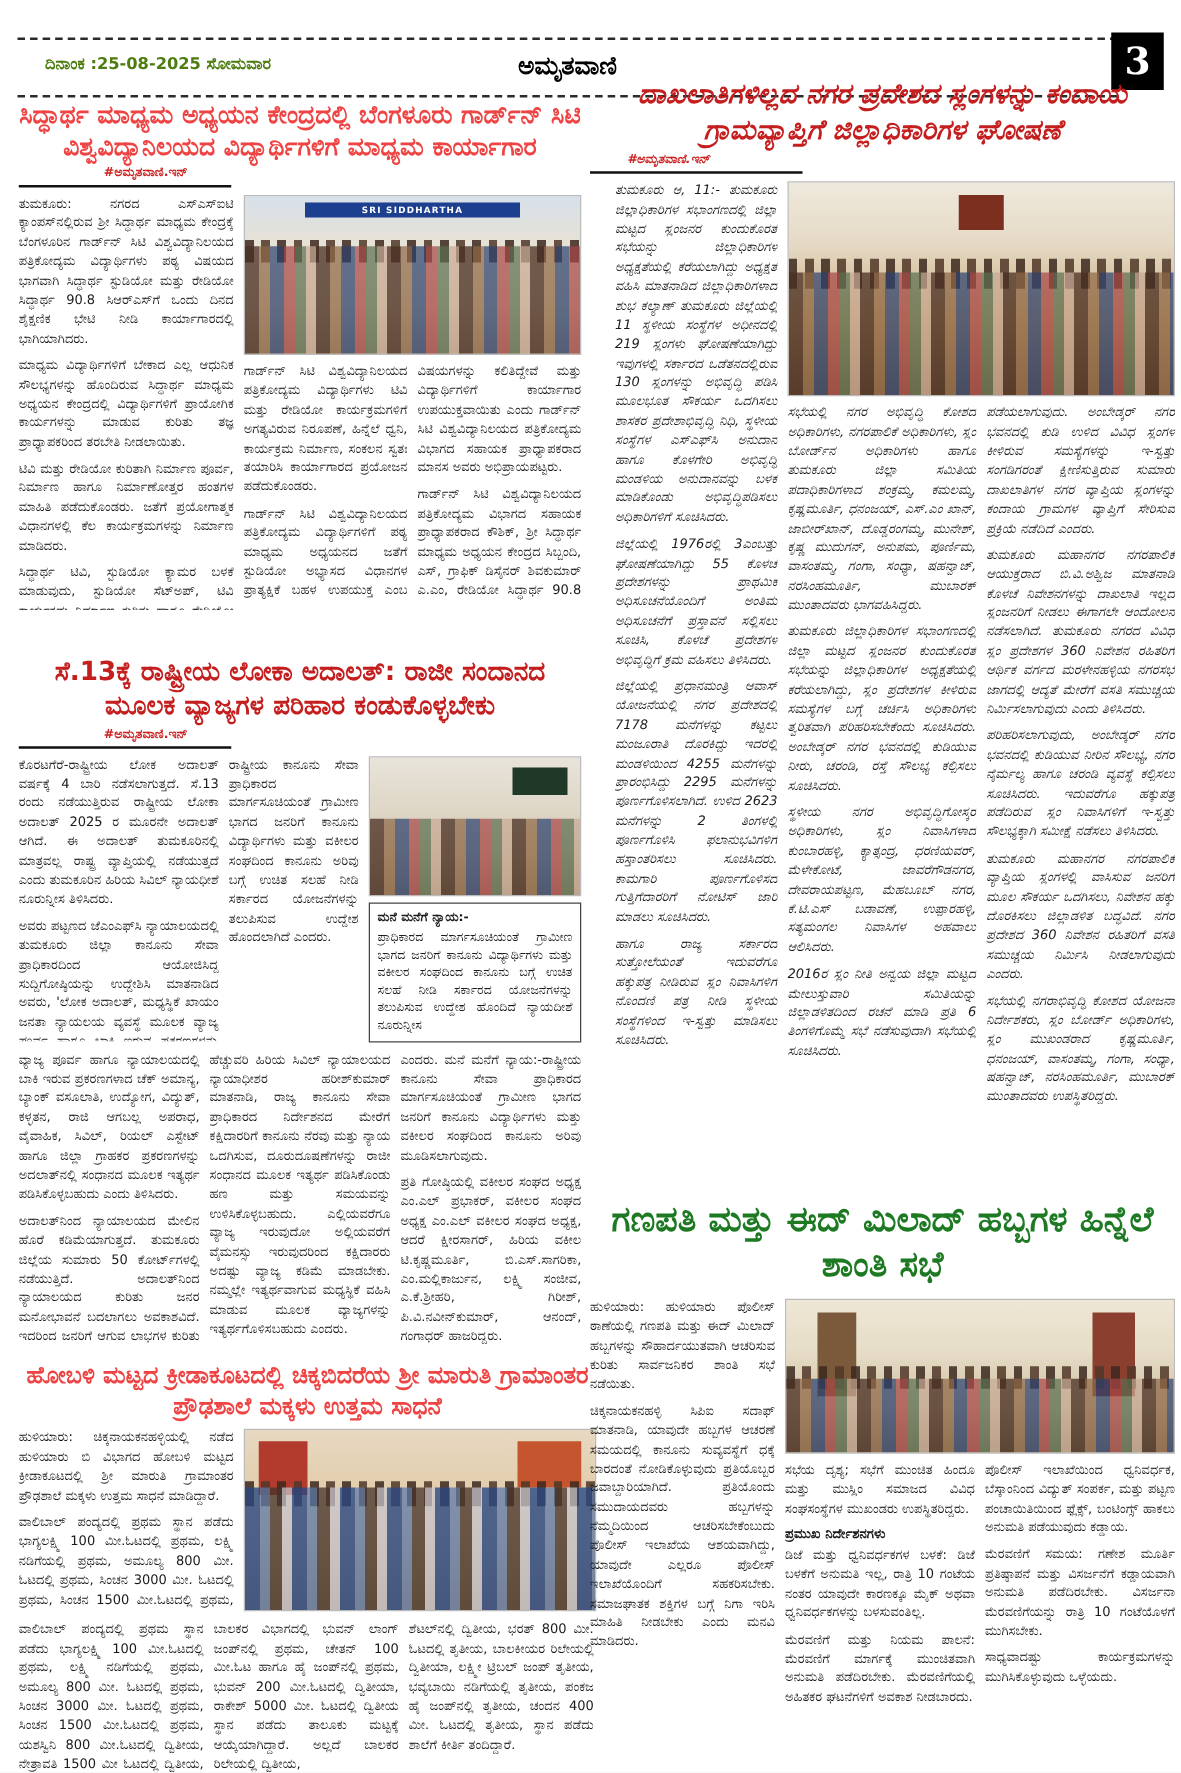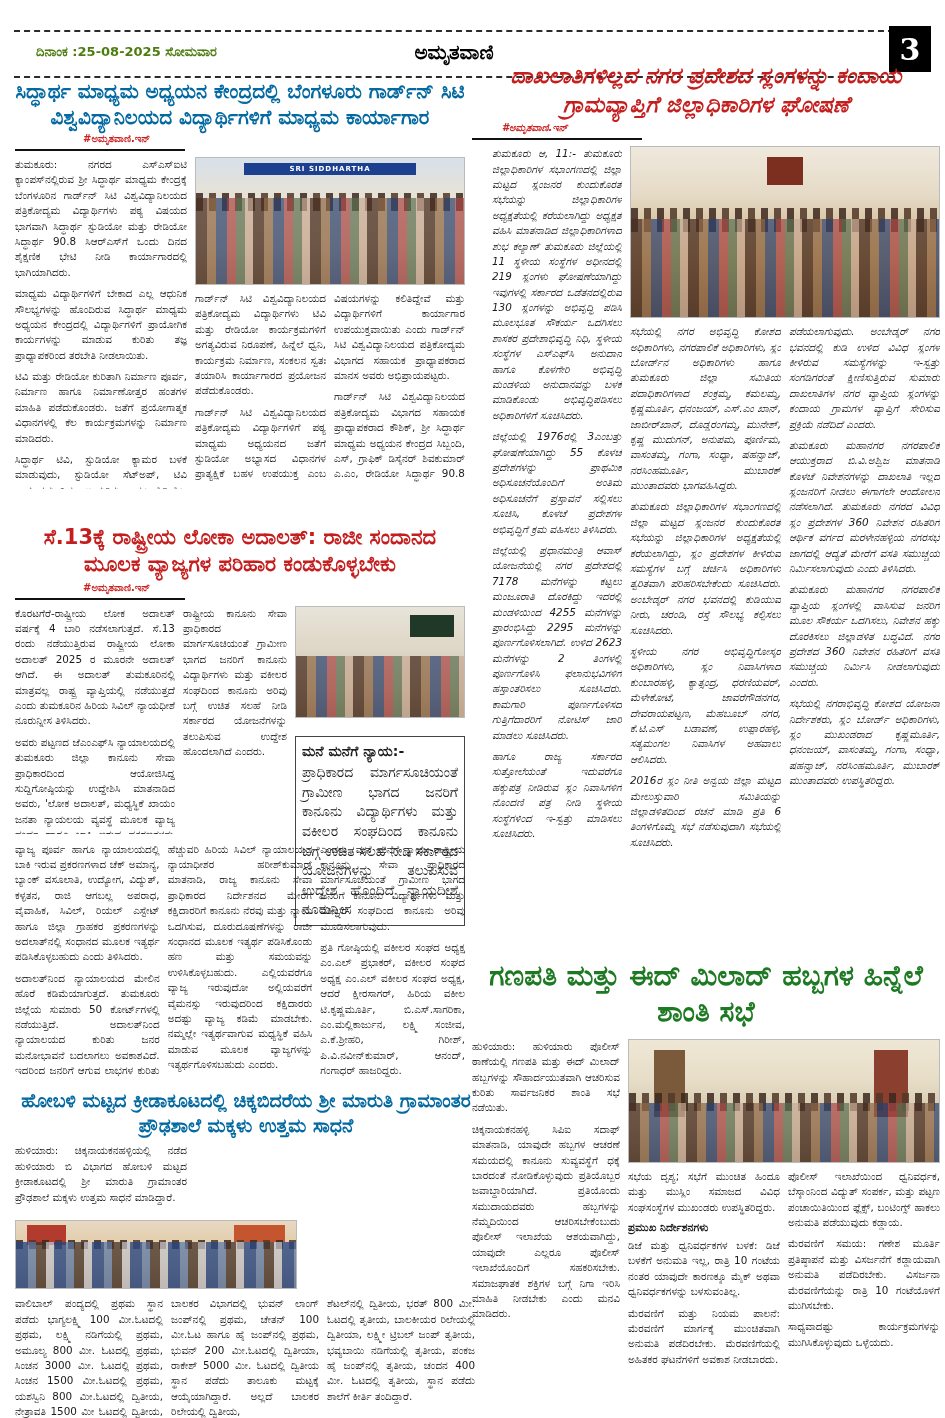--- a/index.html
+++ b/index.html
@@ -8,21 +8,21 @@
   
   .hdr{position:absolute;left:14px;top:30px;width:880px;height:44px;
        border-top:2px dashed #2b2b2b;border-bottom:2px dashed #2b2b2b;}
   .hdr-date{position:absolute;left:22px;top:12px;font-size:13px;font-weight:bold;color:#4d7c0f;}
   .hdr-title{position:absolute;left:0;right:0;top:8px;text-align:center;font-size:20px;font-weight:bold;color:#000;}
   .pgbox{position:absolute;right:14px;top:26px;width:42px;height:46px;background:#000;color:#fff;
          display:flex;align-items:center;justify-content:center;font-size:30px;font-weight:bold;
          font-family:"DejaVu Serif","Liberation Serif",serif;}
   
   .hl{font-weight:bold;text-align:center;line-height:1.3;letter-spacing:0;}
-  .hl-blue{color:#0369a1;}
+  .hl-blue{color:#ef4444;}
   .hl-red{color:#c41e1e;}
   .hl-green{color:#1d7a22;}
   .tag{color:#cc2222;font-weight:bold;font-size:10px;margin:3px 0 2px 68px;}
   .rule{width:170px;border-top:2px solid #111;margin:4px 0 6px 0;}
   .bp{font-size:10.4px;line-height:1.48;text-align:justify;margin:0 0 6px 0;}
   .colflex{display:flex;gap:8px;}
   .tcol{overflow:hidden;}
   
   .photo{position:relative;border:1px solid #bbb;box-sizing:border-box;overflow:hidden;}
   .photo .crowd{position:absolute;left:0;right:0;bottom:0;height:68%;
@@ -30,21 +30,21 @@
         rgba(72,46,34,.75) 0 11px, rgba(142,103,70,.7) 11px 20px,
         rgba(42,64,110,.7) 20px 31px, rgba(167,70,70,.7) 31px 40px,
         rgba(90,110,80,.7) 40px 49px, rgba(200,170,150,.7) 49px 57px);}
   .photo .heads{position:absolute;left:0;right:0;bottom:58%;height:14%;
      background:repeating-linear-gradient(90deg,
         rgba(60,40,30,.85) 0 7px, transparent 7px 13px,
         rgba(80,55,40,.85) 13px 20px, transparent 20px 26px);}
   .photo-banner{position:absolute;left:18%;right:18%;top:4%;background:#1d3f8f;color:#fff;
      font-size:7px;font-weight:bold;text-align:center;padding:2px 0;letter-spacing:1px;}
   
-  .qbox{border:1.5px solid #444;padding:5px 6px;margin-top:18px;font-size:14px;line-height:1.4;text-align:justify;}
+  .qbox{border:1.5px solid #444;padding:5px 6px;margin-top:5px;font-size:10px;line-height:1.4;text-align:justify;}
   .qbox b{display:block;margin-bottom:2px;}
   .subhead{font-weight:bold;font-size:10.6px;margin:4px 0;}
   
   .abs{position:absolute;box-sizing:border-box;}
 </style>
 </head>
 <body>
 
 <div class="page">
 
@@ -120,21 +120,21 @@
       </div>
       <div class="tcol" style="width:146px;height:236px;">
         <p class="bp">ಎಂದರು. ಮನೆ ಮನೆಗೆ ನ್ಯಾಯ:-ರಾಷ್ಟ್ರೀಯ ಕಾನೂನು ಸೇವಾ ಪ್ರಾಧಿಕಾರದ ಮಾರ್ಗಸೂಚಿಯಂತೆ ಗ್ರಾಮೀಣ ಭಾಗದ ಜನರಿಗೆ ಕಾನೂನು ವಿದ್ಯಾರ್ಥಿಗಳು ಮತ್ತು ವಕೀಲರ ಸಂಘದಿಂದ ಕಾನೂನು ಅರಿವು ಮೂಡಿಸಲಾಗುವುದು.</p>
         <p class="bp">ಪ್ರತಿ ಗೋಷ್ಠಿಯಲ್ಲಿ ವಕೀಲರ ಸಂಘದ ಅಧ್ಯಕ್ಷ ಎಂ.ಎಲ್ ಪ್ರಭಾಕರ್, ವಕೀಲರ ಸಂಘದ ಅಧ್ಯಕ್ಷ ಎಂ.ಎಲ್ ವಕೀಲರ ಸಂಘದ ಅಧ್ಯಕ್ಷ, ಆದರೆ ಕ್ಷೀರಸಾಗರ್, ಹಿರಿಯ ವಕೀಲ ಟಿ.ಕೃಷ್ಣಮೂರ್ತಿ, ಬಿ.ಎಸ್.ಸಾಗರಿಕಾ, ಎಂ.ಮಲ್ಲಿಕಾರ್ಜುನ, ಲಕ್ಷ್ಮಿ ಸಂಜೀವ, ಎ.ಕೆ.ಶ್ರೀಹರಿ, ಗಿರೀಶ್, ಪಿ.ವಿ.ನವೀನ್‌ಕುಮಾರ್, ಆನಂದ್, ಗಂಗಾಧರ್ ಹಾಜರಿದ್ದರು.</p>
       </div>
     </div>
   </div>
 
   <div class="abs" style="left:15px;top:1088px;width:462px;height:330px;">
     <div class="hl hl-blue" style="font-size:19px;">ಹೋಬಳಿ ಮಟ್ಟದ ಕ್ರೀಡಾಕೂಟದಲ್ಲಿ ಚಿಕ್ಕಬಿದರೆಯ ಶ್ರೀ ಮಾರುತಿ ಗ್ರಾಮಾಂತರ ಪ್ರೌಢಶಾಲೆ ಮಕ್ಕಳು ಉತ್ತಮ ಸಾಧನೆ</div>
-    <div class="colflex" style="margin-top:6px;height:146px;flex-direction:column;">
+    <div class="colflex" style="margin-top:6px;height:146px;">
       <div class="tcol" style="width:172px;height:146px;">
         <p class="bp">ಹುಳಿಯಾರು: ಚಿಕ್ಕನಾಯಕನಹಳ್ಳಿಯಲ್ಲಿ ನಡೆದ ಹುಳಿಯಾರು ಬಿ ವಿಭಾಗದ ಹೋಬಳಿ ಮಟ್ಟದ ಕ್ರೀಡಾಕೂಟದಲ್ಲಿ ಶ್ರೀ ಮಾರುತಿ ಗ್ರಾಮಾಂತರ ಪ್ರೌಢಶಾಲೆ ಮಕ್ಕಳು ಉತ್ತಮ ಸಾಧನೆ ಮಾಡಿದ್ದಾರೆ.</p>
         <p class="bp">ವಾಲಿಬಾಲ್ ಪಂದ್ಯದಲ್ಲಿ ಪ್ರಥಮ ಸ್ಥಾನ ಪಡೆದು ಭಾಗ್ಯಲಕ್ಷ್ಮಿ 100 ಮೀ.ಓಟದಲ್ಲಿ ಪ್ರಥಮ, ಲಕ್ಷ್ಮಿ ನಡಿಗೆಯಲ್ಲಿ ಪ್ರಥಮ, ಅಮೂಲ್ಯ 800 ಮೀ. ಓಟದಲ್ಲಿ ಪ್ರಥಮ, ಸಿಂಚನ 3000 ಮೀ. ಓಟದಲ್ಲಿ ಪ್ರಥಮ, ಸಿಂಚನ 1500 ಮೀ.ಓಟದಲ್ಲಿ ಪ್ರಥಮ, ಯಶಸ್ವಿನಿ 800 ಮೀ.ಓಟದಲ್ಲಿ ದ್ವಿತೀಯ, ನೇತ್ರಾವತಿ 1500 ಮೀ ಓಟದಲ್ಲಿ ದ್ವಿತೀಯ, ವತ್ಸಲಾ 1500 ಮೀ. ಓಟದಲ್ಲಿ ದ್ವಿತೀಯ ಸ್ಥಾನ ಪಡೆದು ತಾಲೂಕು ಮಟ್ಟಕ್ಕೆ ಆಯ್ಕೆಯಾಗಿದ್ದಾರೆ.</p>
       </div>
       <div class="photo" style="width:282px;height:146px;background:linear-gradient(180deg,#e8d8c2 0%,#e3cfae 30%,#cdb896 65%,#ab946f 100%);">
         <div style="position:absolute;left:4%;top:6%;width:14%;height:30%;background:#b23b2e;"></div>
         <div style="position:absolute;right:4%;top:6%;width:18%;height:26%;background:#c4552f;"></div>
         <div class="heads"></div>
         <div class="crowd" style="background:repeating-linear-gradient(90deg,rgba(40,70,130,.78) 0 12px,rgba(90,120,170,.7) 12px 20px,rgba(70,50,40,.75) 20px 30px,rgba(200,200,210,.7) 30px 38px);"></div>
       </div>
@@ -172,20 +172,21 @@
         <div class="colflex" style="margin-top:6px;height:585px;">
           <div class="tcol" style="width:151px;height:585px;">
             <p class="bp">ಸಭೆಯಲ್ಲಿ ನಗರ ಅಭಿವೃದ್ಧಿ ಕೋಶದ ಅಧಿಕಾರಿಗಳು, ನಗರಪಾಲಿಕೆ ಅಧಿಕಾರಿಗಳು, ಸ್ಲಂ ಬೋರ್ಡ್‌ನ ಅಧಿಕಾರಿಗಳು ಹಾಗೂ ತುಮಕೂರು ಜಿಲ್ಲಾ ಸಮಿತಿಯ ಪದಾಧಿಕಾರಿಗಳಾದ ಶಂಕ್ರಮ್ಮ, ಕಮಲಮ್ಮ, ಕೃಷ್ಣಮೂರ್ತಿ, ಧನಂಜಯ್, ಎಸ್.ಎಂ ಖಾನ್, ಜಾಬೀರ್‌ಖಾನ್, ದೊಡ್ಡರಂಗಮ್ಮ, ಮುನೇಶ್, ಕೃಷ್ಣ ಮುದುಗನ್, ಅನುಪಮ, ಪೂರ್ಣಿಮ, ವಾಸಂತಮ್ಮ, ಗಂಗಾ, ಸಂಧ್ಯಾ, ಷಹನ್ವಾಜ್, ನರಸಿಂಹಮೂರ್ತಿ, ಮುಬಾರಕ್ ಮುಂತಾದವರು ಭಾಗವಹಿಸಿದ್ದರು.</p>
             <p class="bp">ತುಮಕೂರು ಜಿಲ್ಲಾಧಿಕಾರಿಗಳ ಸಭಾಂಗಣದಲ್ಲಿ ಜಿಲ್ಲಾ ಮಟ್ಟದ ಸ್ಲಂಜನರ ಕುಂದುಕೊರತೆ ಸಭೆಯನ್ನು ಜಿಲ್ಲಾಧಿಕಾರಿಗಳ ಅಧ್ಯಕ್ಷತೆಯಲ್ಲಿ ಕರೆಯಲಾಗಿದ್ದು, ಸ್ಲಂ ಪ್ರದೇಶಗಳ ಕೀಳಿರುವ ಸಮಸ್ಯೆಗಳ ಬಗ್ಗೆ ಚರ್ಚಿಸಿ ಅಧಿಕಾರಿಗಳು ತ್ವರಿತವಾಗಿ ಪರಿಹರಿಸಬೇಕೆಂದು ಸೂಚಿಸಿದರು. ಅಂಬೇಡ್ಕರ್ ನಗರ ಭವನದಲ್ಲಿ ಕುಡಿಯುವ ನೀರು, ಚರಂಡಿ, ರಸ್ತೆ ಸೌಲಭ್ಯ ಕಲ್ಪಿಸಲು ಸೂಚಿಸಿದರು.</p>
             <p class="bp">ಸ್ಥಳೀಯ ನಗರ ಅಭಿವೃದ್ಧಿಗೋಸ್ಕರ ಅಧಿಕಾರಿಗಳು, ಸ್ಲಂ ನಿವಾಸಿಗಳಾದ ಕುಂಬಾರಹಳ್ಳಿ, ಕ್ಯಾತ್ಸಂದ್ರ, ಧರಣಿಯವರ್, ಮೆಳೇಕೋಟೆ, ಜಾವರೆಗೌಡನಗರ, ದೇವರಾಯಪಟ್ಟಣ, ಮೆಹಬೂಬ್ ನಗರ, ಕೆ.ಟಿ.ಎಸ್ ಬಡಾವಣೆ, ಉಪ್ಪಾರಹಳ್ಳಿ, ಸತ್ಯಮಂಗಲ ನಿವಾಸಿಗಳ ಅಹವಾಲು ಆಲಿಸಿದರು.</p>
             <p class="bp">2016ರ ಸ್ಲಂ ನೀತಿ ಅನ್ವಯ ಜಿಲ್ಲಾ ಮಟ್ಟದ ಮೇಲುಸ್ತುವಾರಿ ಸಮಿತಿಯನ್ನು ಜಿಲ್ಲಾಡಳಿತದಿಂದ ರಚನೆ ಮಾಡಿ ಪ್ರತಿ 6 ತಿಂಗಳಿಗೊಮ್ಮೆ ಸಭೆ ನಡೆಸುವುದಾಗಿ ಸಭೆಯಲ್ಲಿ ಸೂಚಿಸಿದರು.</p>
           </div>
           <div class="tcol" style="width:151px;height:585px;">
             <p class="bp">ಪಡೆಯಲಾಗುವುದು. ಅಂಬೇಡ್ಕರ್ ನಗರ ಭವನದಲ್ಲಿ ಕುಡಿ ಉಳಿದ ವಿವಿಧ ಸ್ಲಂಗಳ ಕೀಳಿರುವ ಸಮಸ್ಯೆಗಳನ್ನು ಇ-ಸ್ವತ್ತು ಸಂಗಡಿಗರಂತೆ ಕ್ಷೀಣಿಸುತ್ತಿರುವ ಸುಮಾರು ದಾಖಲಾತಿಗಳ ನಗರ ವ್ಯಾಪ್ತಿಯ ಸ್ಲಂಗಳನ್ನು ಕಂದಾಯ ಗ್ರಾಮಗಳ ವ್ಯಾಪ್ತಿಗೆ ಸೇರಿಸುವ ಪ್ರಕ್ರಿಯೆ ನಡೆದಿದೆ ಎಂದರು.</p>
             <p class="bp">ತುಮಕೂರು ಮಹಾನಗರ ನಗರಪಾಲಿಕೆ ಆಯುಕ್ತರಾದ ಬಿ.ವಿ.ಅಶ್ವಿಜ ಮಾತನಾಡಿ ಕೊಳಚೆ ನಿವೇಶನಗಳನ್ನು ದಾಖಲಾತಿ ಇಲ್ಲದ ಸ್ಲಂಜನರಿಗೆ ನೀಡಲು ಈಗಾಗಲೇ ಆಂದೋಲನ ನಡೆಸಲಾಗಿದೆ. ತುಮಕೂರು ನಗರದ ವಿವಿಧ ಸ್ಲಂ ಪ್ರದೇಶಗಳ 360 ನಿವೇಶನ ರಹಿತರಿಗೆ ಆರ್ಥಿಕ ವರ್ಗದ ಮರಳೇನಹಳ್ಳಿಯ ನಗರಸಭೆ ಜಾಗದಲ್ಲಿ ಆದ್ಯತೆ ಮೇರೆಗೆ ವಸತಿ ಸಮುಚ್ಚಯ ನಿರ್ಮಿಸಲಾಗುವುದು ಎಂದು ತಿಳಿಸಿದರು.</p>
+            <p class="bp">ಪರಿಹರಿಸಲಾಗುವುದು, ಅಂಬೇಡ್ಕರ್ ನಗರ ಭವನದಲ್ಲಿ ಕುಡಿಯುವ ನೀರಿನ ಸೌಲಭ್ಯ, ನಗರ ನೈರ್ಮಲ್ಯ ಹಾಗೂ ಚರಂಡಿ ವ್ಯವಸ್ಥೆ ಕಲ್ಪಿಸಲು ಸೂಚಿಸಿದರು. ಇದುವರೆಗೂ ಹಕ್ಕುಪತ್ರ ಪಡೆದಿರುವ ಸ್ಲಂ ನಿವಾಸಿಗಳಿಗೆ ಇ-ಸ್ವತ್ತು ಸೌಲಭ್ಯಕ್ಕಾಗಿ ಸಮೀಕ್ಷೆ ನಡೆಸಲು ತಿಳಿಸಿದರು.</p>
             <p class="bp">ತುಮಕೂರು ಮಹಾನಗರ ನಗರಪಾಲಿಕೆ ವ್ಯಾಪ್ತಿಯ ಸ್ಲಂಗಳಲ್ಲಿ ವಾಸಿಸುವ ಜನರಿಗೆ ಮೂಲ ಸೌಕರ್ಯ ಒದಗಿಸಲು, ನಿವೇಶನ ಹಕ್ಕು ದೊರಕಿಸಲು ಜಿಲ್ಲಾಡಳಿತ ಬದ್ಧವಿದೆ. ನಗರ ಪ್ರದೇಶದ 360 ನಿವೇಶನ ರಹಿತರಿಗೆ ವಸತಿ ಸಮುಚ್ಚಯ ನಿರ್ಮಿಸಿ ನೀಡಲಾಗುವುದು ಎಂದರು.</p>
             <p class="bp">ಸಭೆಯಲ್ಲಿ ನಗರಾಭಿವೃದ್ಧಿ ಕೋಶದ ಯೋಜನಾ ನಿರ್ದೇಶಕರು, ಸ್ಲಂ ಬೋರ್ಡ್ ಅಧಿಕಾರಿಗಳು, ಸ್ಲಂ ಮುಖಂಡರಾದ ಕೃಷ್ಣಮೂರ್ತಿ, ಧನಂಜಯ್, ವಾಸಂತಮ್ಮ, ಗಂಗಾ, ಸಂಧ್ಯಾ, ಷಹನ್ವಾಜ್, ನರಸಿಂಹಮೂರ್ತಿ, ಮುಬಾರಕ್ ಮುಂತಾದವರು ಉಪಸ್ಥಿತರಿದ್ದರು.</p>
           </div>
         </div>
       </div>
     </div>
   </div>
 
   <div class="abs" style="left:472px;top:958px;width:468px;height:458px;">
     <div class="hl hl-green" style="font-size:28px;">ಗಣಪತಿ ಮತ್ತು ಈದ್ ಮಿಲಾದ್ ಹಬ್ಬಗಳ ಹಿನ್ನೆಲೆ ಶಾಂತಿ ಸಭೆ</div>

